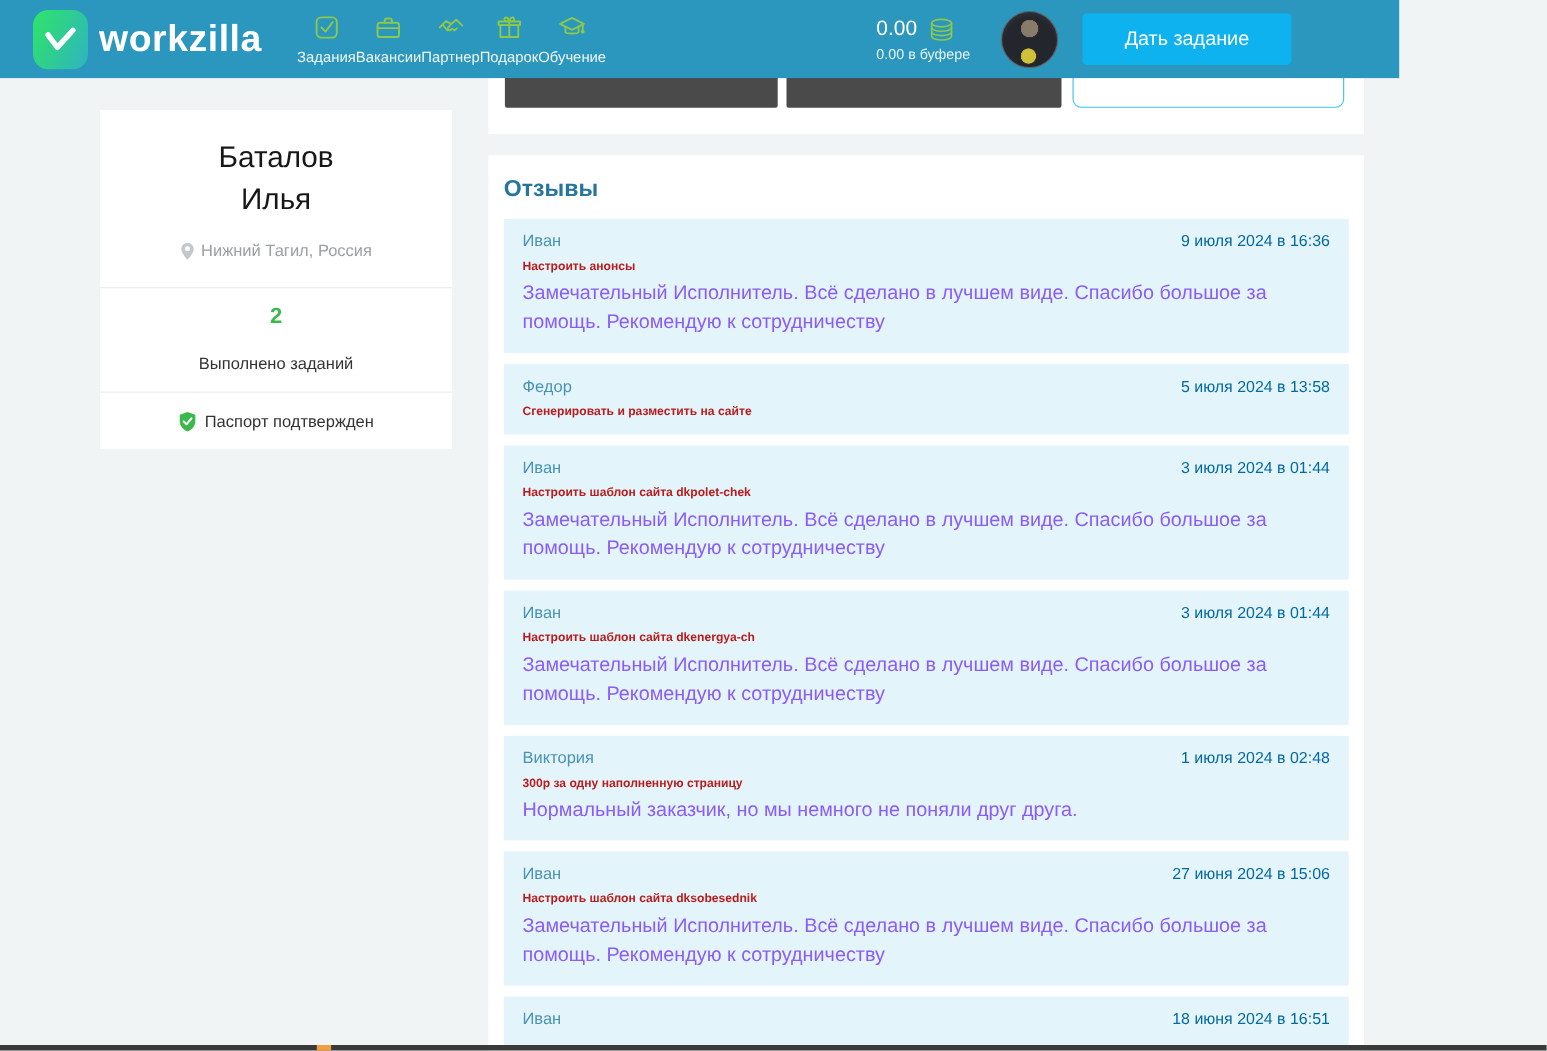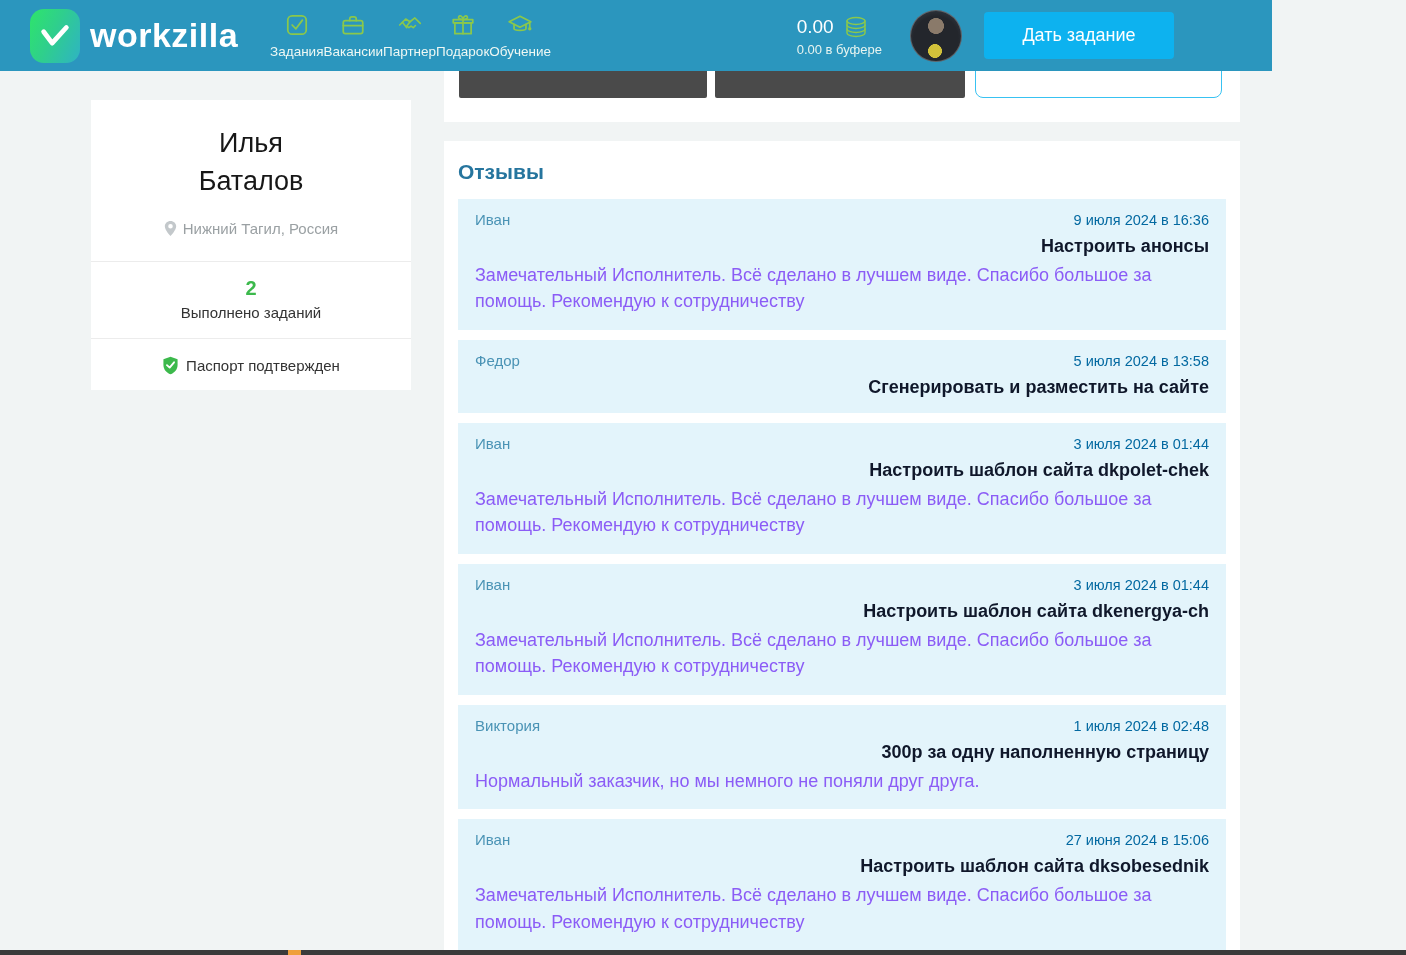--- a/index.html
+++ b/index.html
@@ -68,36 +68,36 @@
   .profile-card {
     position:absolute; left:91px; top:100px; width:320px; background:#fff;
     text-align:center; z-index:2;
   }
   .pc-sec1 { padding:24px 10px 24px; }
   .profile-name { font-size:27px; color:#171717; line-height:38px; }
   .profile-loc { margin-top:20px; display:flex; align-items:center; justify-content:center; gap:6px; }
   .profile-loc span { color:#9aa0a3; font-size:15px; }
   .pc-sec2 { border-top:1px solid #ececec; padding:15px 10px 17px; }
   .tasks-count { color:#3cb94c; font-size:20px; font-weight:bold; }
-  .tasks-label { margin-top:4px; font-size:15px; color:#333; }
+  .tasks-label { margin-top:22px; font-size:15px; color:#333; }
   .pc-sec3 { border-top:1px solid #ececec; padding:17px 10px 15px; }
   .passport { display:flex; align-items:center; justify-content:center; gap:7px; font-size:15px; color:#333; }
 
   
   .reviews-card {
     position:absolute; left:444px; top:141px; width:796px; height:814px;
     background:#fff; z-index:2;
   }
   .reviews-title { color:#26759e; font-size:21px; font-weight:bold; margin:19px 14px 15px 14px; }
   .reviews-list { margin:0 14px; }
   .review { background:#e3f4fb; padding:12px 17px 15px; margin-bottom:10px; }
   .r-head { display:flex; justify-content:space-between; align-items:baseline; }
   .r-name { color:#4a93b5; font-size:15px; cursor:pointer; }
   .r-date { color:#0369a1; font-size:14.5px; }
-  .r-task { margin-top:8px; font-size:18px; font-weight:bold; color:#0f172a;text-align:right; }
+  .r-task { margin-top:8px; font-size:11px; font-weight:bold; color:#b91c1c; }
   .r-text { margin-top:5px; font-size:18px; color:#8b5cf6; line-height:1.47; max-width:740px; }
 
   
   .bottom-bar { position:absolute; left:0; bottom:0; width:1406px; height:5px; background:#3a3a3a; z-index:30; }
   .bottom-bar-accent { position:absolute; left:288px; top:0; width:13px; height:5px; background:#ef9f3b; }
 </style>
 </head>
 <body>
 
 <header class="header">
@@ -175,22 +175,22 @@
 
 <div class="top-band">
   <div class="dark-action a1"></div>
   <div class="dark-action a2"></div>
   <div class="outline-action"></div>
 </div>
 
 <aside class="profile-card">
   <div class="pc-sec1">
     <div class="profile-name">
+      <div>Баталов</div>
       <div>Илья</div>
-      <div>Баталов</div>
     </div>
     <div class="profile-loc">
       <svg width="13" height="17" viewBox="0 0 24 30" fill="#c3c8cb">
           <path d="M12 1 C6 1 1.5 5.5 1.5 11 c0 7.5 10.5 18 10.5 18 s10.5-10.5 10.5-18 C22.5 5.5 18 1 12 1 Z M12 15 a4.2 4.2 0 1 1 0-8.4 a4.2 4.2 0 0 1 0 8.4 Z"></path>
         </svg>
       <span>Нижний Тагил, Россия</span>
     </div>
   </div>
   <div class="pc-sec2">
     <div class="tasks-count">2</div>

